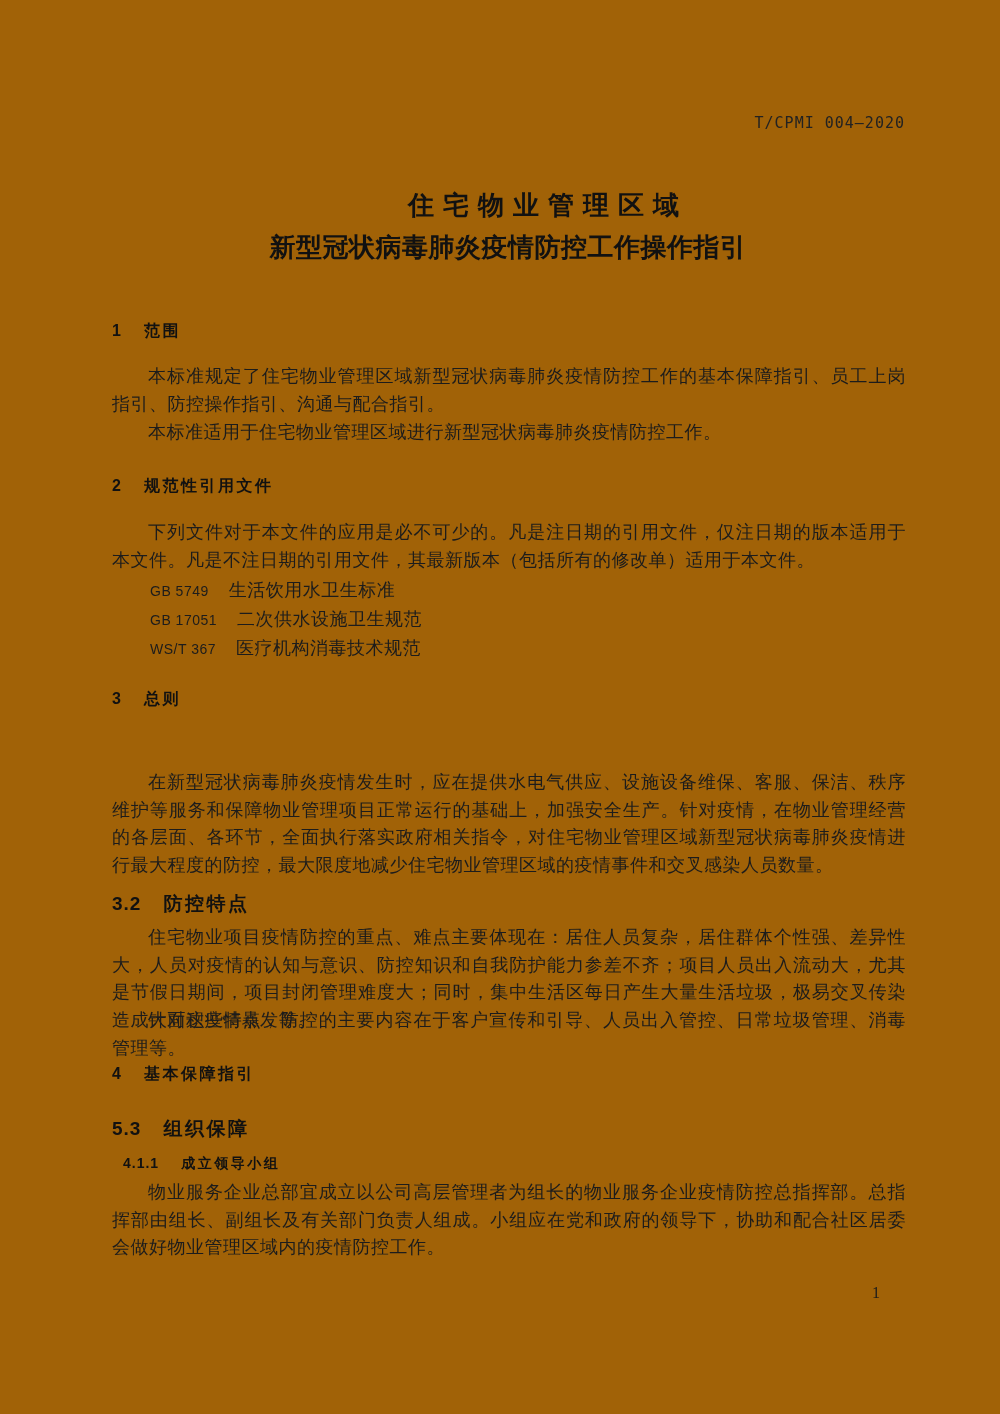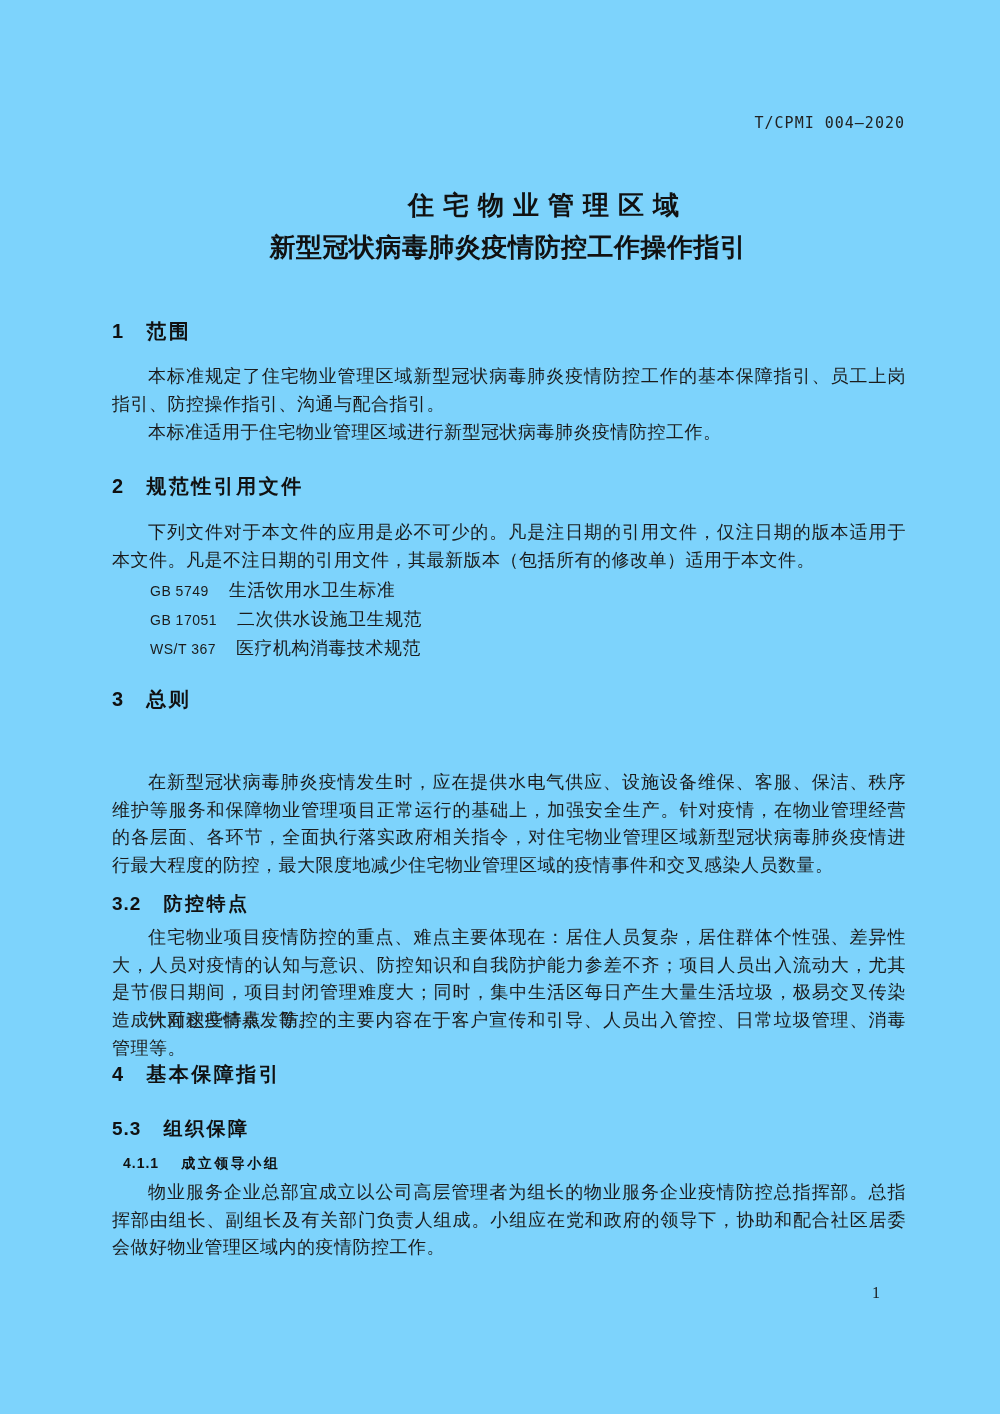--- a/index.html
+++ b/index.html
@@ -1,19 +1,19 @@
 <!DOCTYPE html>
 <html><head>
 <meta charset="utf-8">
 <style>
   html,body{margin:0;padding:0;background:#ffffff;}
   .page{
     position:relative;
     width:1000px;height:1414px;
-    background:#7dd3fc;
+    background:#a16207;
     color:#1c1c1c;
     font-family:"Liberation Serif","DejaVu Serif",serif;
     overflow:hidden;
   }
   .doc-ref{
     position:absolute;top:114px;right:95px;
     font-family:"DejaVu Sans Mono","Liberation Mono",monospace;
     font-size:15px;letter-spacing:1px;color:#222;
   }
   .title-block{
@@ -22,21 +22,21 @@
     font-family:"Liberation Sans","DejaVu Sans",sans-serif;
     font-weight:bold;color:#111;
   }
   .title-line1{font-size:26px;letter-spacing:9px;text-indent:80px;line-height:34px;}
   .title-line2{font-size:26px;letter-spacing:0.5px;line-height:34px;margin-top:8px;}
   .h-chapter,.h-sub,.h-subsub{
     position:absolute;left:112px;width:800px;
     font-family:"Liberation Sans","DejaVu Sans",sans-serif;
     font-weight:bold;color:#111;line-height:26px;white-space:nowrap;
   }
-  .h-chapter{font-size:20px;}
+  .h-chapter{font-size:16px;}
   .h-sub{font-size:19px;}
   .h-subsub{font-size:14px;margin-left:11px;}
   .h-num{margin-right:22px;letter-spacing:1px;}
   .h-text{letter-spacing:2.5px;}
   .para{
     position:absolute;left:112px;width:794px;
     font-size:18px;line-height:27.5px;letter-spacing:0.5px;
     text-align:justify;text-indent:2em;color:#1c1c1c;
     margin:0;
   }

